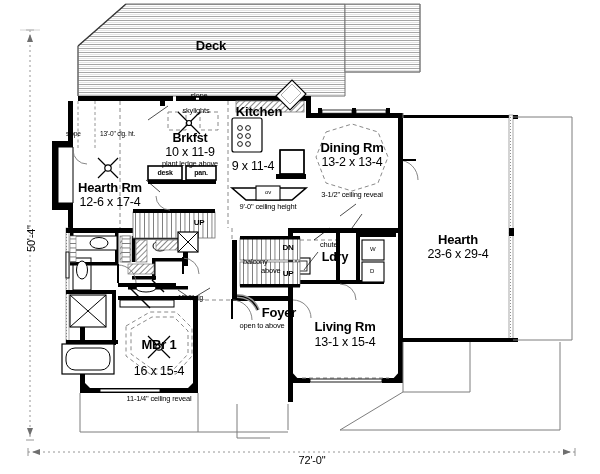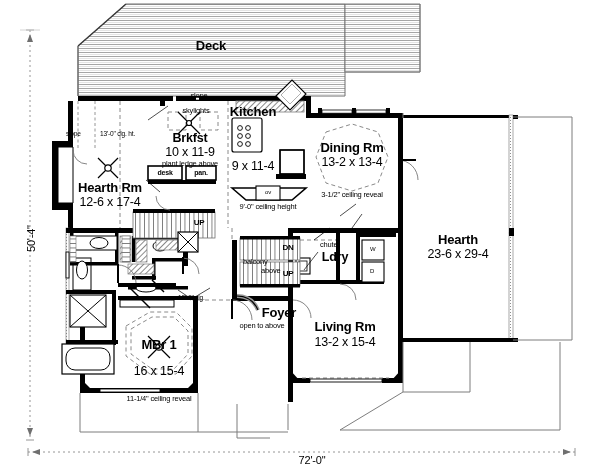--- a/index.html
+++ b/index.html
@@ -375,21 +375,21 @@
 
   <div class="lbl rm-name ctr" style="left:190px;top:132px;">Brkfst</div>
   <div class="lbl rm-dim ctr" style="left:190px;top:146px;">10 x 11-9</div>
 
   <div class="lbl note ctr" style="left:190px;top:160px;">plant ledge above</div>
 
   <div class="lbl boxlbl ctr" style="left:165px;top:169px;">desk</div>
 
   <div class="lbl boxlbl ctr" style="left:201px;top:169px;">pan.</div>
 
-  <div class="lbl rm-name big ctr" style="left:253px;top:105px;">Kitchen</div>
+  <div class="lbl rm-name big ctr" style="left:259px;top:105px;">Kitchen</div>
   <div class="lbl rm-dim ctr" style="left:253px;top:160px;">9 x 11-4</div>
 
   <div class="lbl tiny ctr" style="left:268px;top:189px;">ov</div>
 
   <div class="lbl note ctr" style="left:268px;top:203px;">9'-0" ceiling height</div>
 
   <div class="lbl rm-name big ctr" style="left:110px;top:181px;">Hearth Rm</div>
   <div class="lbl rm-dim ctr" style="left:110px;top:196px;">12-6 x 17-4</div>
 
   <div class="lbl rm-name big ctr" style="left:352px;top:141px;">Dining Rm</div>
@@ -410,21 +410,21 @@
 
   <div class="lbl note" style="left:243px;top:258px;">balcony</div>
   <div class="lbl note" style="left:243px;top:267px;padding-left:18px;">above</div>
 
   <div class="lbl rm-name big ctr" style="left:262px;top:306px;padding-left:34px;">Foyer</div>
   <div class="lbl note ctr" style="left:262px;top:322px;">open to above</div>
 
   <div class="lbl note-sm" style="left:178px;top:295px;">13'-0" clg.</div>
 
   <div class="lbl rm-name big ctr" style="left:345px;top:320px;">Living Rm</div>
-  <div class="lbl rm-dim ctr" style="left:345px;top:336px;">13-2 x 15-4</div>
+  <div class="lbl rm-dim ctr" style="left:345px;top:336px;">13-1 x 15-4</div>
 
   <div class="lbl rm-name big ctr" style="left:159px;top:338px;">MBr  1</div>
   <div class="lbl rm-dim ctr" style="left:159px;top:365px;">16 x 15-4</div>
   <div class="lbl note ctr" style="left:159px;top:395px;">11-1/4" ceiling reveal</div>
 
   <div class="lbl dimtxt-v" style="left:26px;top:252px;">50'-4"</div>
   <div class="lbl dimtxt ctr" style="left:312px;top:455px;">72'-0"</div>
 
 </div>
 

